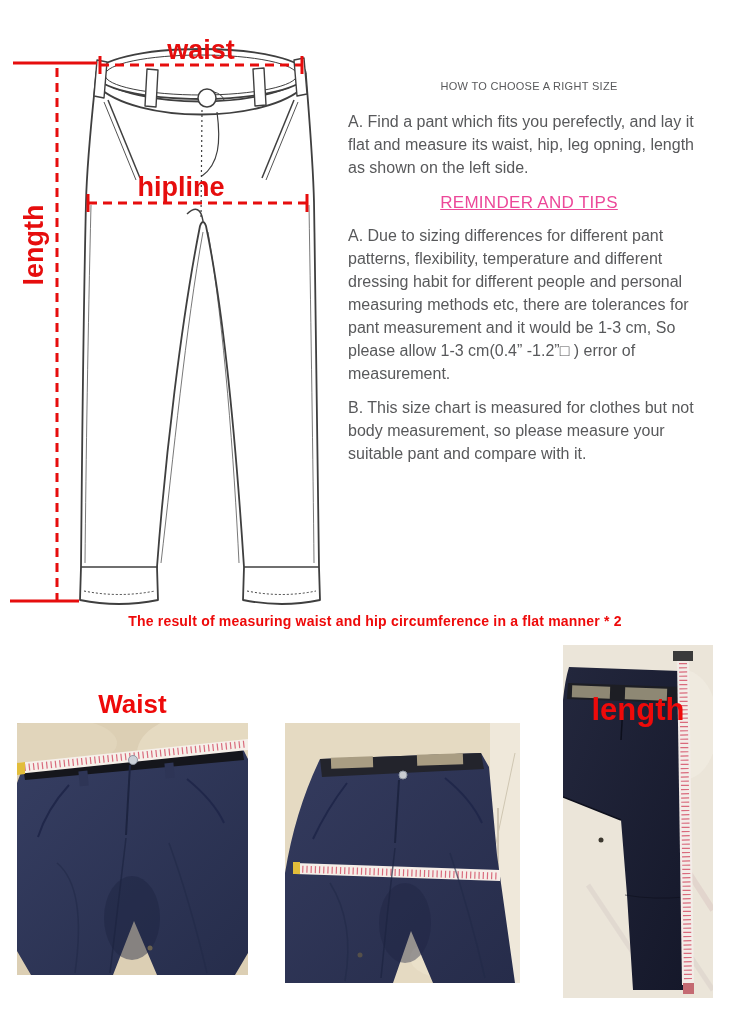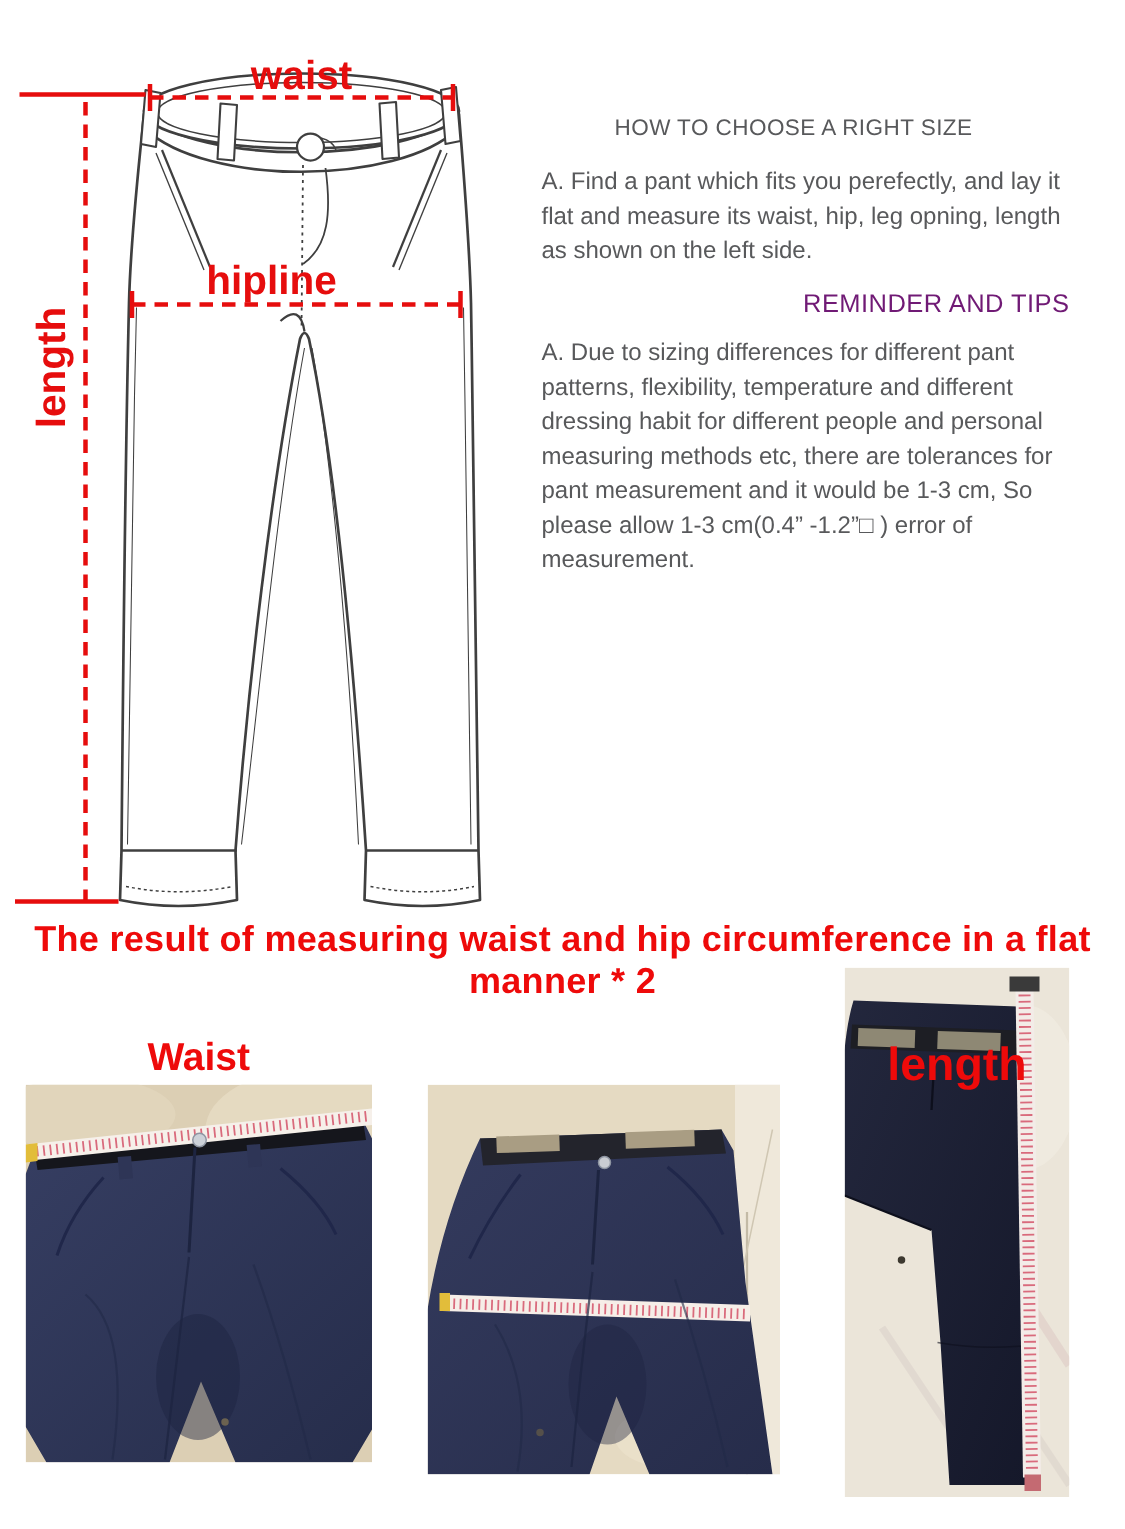--- a/index.html
+++ b/index.html
@@ -6,27 +6,27 @@
   .page{
     position:relative;width:750px;height:1019px;background:#ffffff;overflow:hidden;
     font-family:"Liberation Sans",sans-serif;
     padding-left:24px;
   }
   
   .diagram-svg{position:absolute;left:5px;top:30px;}
   .diagram-svg text{font-family:"Liberation Sans",sans-serif;font-weight:bold;}
   
   .guide{position:absolute;left:345px;top:75px;width:368px;color:#58595b;}
-  .guide-title{font-size:15px;line-height:22px;text-align:center;margin:0 0 13px 0;font-weight:normal;letter-spacing:.3px;}
-  .para{font-size:16px;line-height:23px;margin:0 0 11px 16px;white-space:pre-line;}
-  .reminder-title{font-size:17px;line-height:22px;text-align:right;color:#701a75;margin:13px 0 10px 0;font-weight:normal;letter-spacing:.3px;}
+  .guide-title{font-size:11px;line-height:22px;text-align:center;margin:0 0 13px 0;font-weight:normal;letter-spacing:.3px;}
+  .para{font-size:16px;line-height:23px;margin:0 0 11px 3px;white-space:pre-line;}
+  .reminder-title{font-size:17px;line-height:22px;text-align:center;color:#ec4899;margin:13px 0 10px 0;font-weight:normal;letter-spacing:.3px;text-decoration:underline;}
   
   .banner{
     position:absolute;left:0;top:613px;width:750px;text-align:center;
-    color:#ee0a0a;font-size:24px;font-weight:bold;letter-spacing:.2px;
+    color:#ee0a0a;font-size:14px;font-weight:bold;letter-spacing:.2px;
   }
   
   .photo-label{
     position:absolute;top:689px;text-align:center;color:#ee0a0a;
     font-size:26px;font-weight:bold;
   }
   .label-waist{left:17px;width:231px;}
   .label-hip{left:285px;width:235px;}
   
   .photo{position:absolute;overflow:hidden;}
@@ -102,20 +102,23 @@
 flat and measure its waist, hip, leg opning, length
 as shown on the left side.</p>
     <h2 class="reminder-title">REMINDER AND TIPS</h2>
     <p class="para">A. Due to sizing differences for different pant
 patterns, flexibility, temperature and different
 dressing habit for different people and personal
 measuring methods etc, there are tolerances for
 pant measurement and it would be 1-3 cm, So
 please allow 1-3 cm(0.4” -1.2”□ ) error of
 measurement.</p>
+    <p class="para">B. This size chart is measured for clothes but not
+body measurement, so please measure your
+suitable pant and compare with it.</p>
   </div>
 
   <div class="banner">The result of measuring waist and hip circumference in a flat manner * 2</div>
 
   <div class="photo-label label-waist">Waist</div>
 
   <div class="photo photo-waist">
     <svg width="231" height="252" viewBox="0 0 231 252">
       <defs>
         <linearGradient id="nv1" x1="0" y1="0" x2="1" y2="1">

